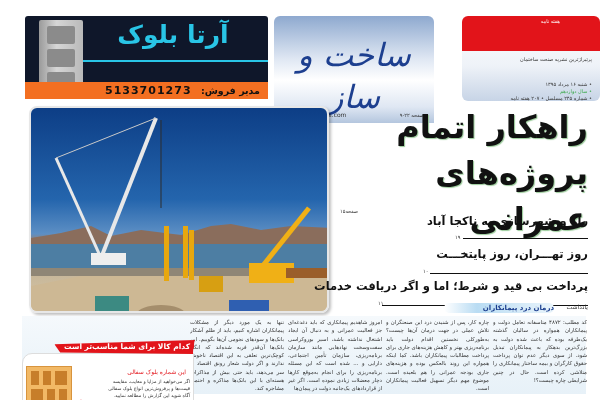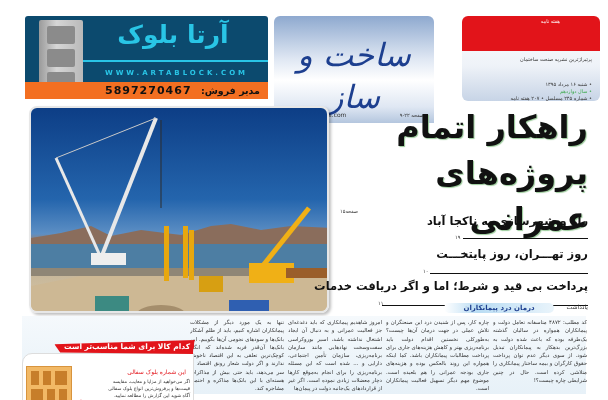--- a/index.html
+++ b/index.html
@@ -2,21 +2,21 @@
 <html><head>
 <meta charset="utf-8">
 <style>
   * { box-sizing: border-box; margin: 0; padding: 0; }
   html, body { width: 608px; height: 400px; background: #ffffff; overflow: hidden; }
   body { position: relative; font-family: "DejaVu Sans", sans-serif; }
 
   
   .ad {
     position: absolute; left: 25px; top: 16px; width: 243px; height: 83px;
-    background: #0c4a6e; border-radius: 3px 3px 0 0; overflow: hidden;
+    background: #0f172a; border-radius: 3px 3px 0 0; overflow: hidden;
   }
   .ad .block {
     position: absolute; left: 14px; top: 4px; width: 44px; height: 76px;
     background: linear-gradient(90deg,#9a9a9a,#d6d6d6 40%,#b9b9b9);
     border-radius: 2px;
   }
   .ad .block span {
     position: absolute; left: 8px; width: 28px; height: 18px;
     background: #8b8b8b; border-radius: 2px;
   }
@@ -99,21 +99,21 @@
   .story-rule { position: absolute; right: 20px; height: 1px; background: #111; }
   .story-page { position: absolute; font-size: 5px; color: #333; }
 
   
   .ed-head { position: absolute; right: 20px; top: 303px; width: 190px; height: 11px; direction: rtl; }
   .ed-head .kicker { position: absolute; right: 0; top: 0; font-size: 6px; color: #333; }
   .ed-head .pill {
     position: absolute; right: 34px; top: 0; width: 110px; height: 10px;
     background: linear-gradient(90deg,#ffffff 0%,#b9dcf3 30%,#e9f4fb 100%);
     border-radius: 5px;
-    color: #1d3f8f; font-size: 7px; font-weight: bold; text-align: center; line-height: 10px;
+    color: #1d3f8f; font-size: 7px; font-weight: bold; text-align: right; line-height: 10px;
   }
 
   .body-bg {
     position: absolute; left: 22px; right: 22px; top: 316px; height: 78px;
     background: linear-gradient(180deg,#f5f9fc,#e7f1f8);
   }
   .col {
     position: absolute; top: 318px; direction: rtl; text-align: justify;
     font-size: 5.4px; line-height: 8.3px; color: #333; overflow: hidden;
   }
@@ -152,24 +152,23 @@
   <div class="block">
     <span style="top:6px"></span>
       <span style="top:29px"></span>
       <span style="top:52px"></span>
   </div>
   <div class="brand">آرتا بلوک</div>
   <div class="tagline-row">
     <div class="line"></div>
     <div class="line" style="flex:0 0 12px"></div>
   </div>
-  <div class="url">WWW.ARTABLOCK.COM</div>
   <div class="phone-bar">
     <span class="phone-label">مدیر فروش:</span>
-    <span class="phone">5897270467</span>
+    <span class="phone">5133701273</span>
   </div>
 </div>
 
 <div class="mast">
   <div class="title">ساخت و ساز</div>
   <div class="site">www.payampress.com</div>
   <div class="pages">صفحه ۲۲-۹</div>
 </div>
 
 <div class="logo">

